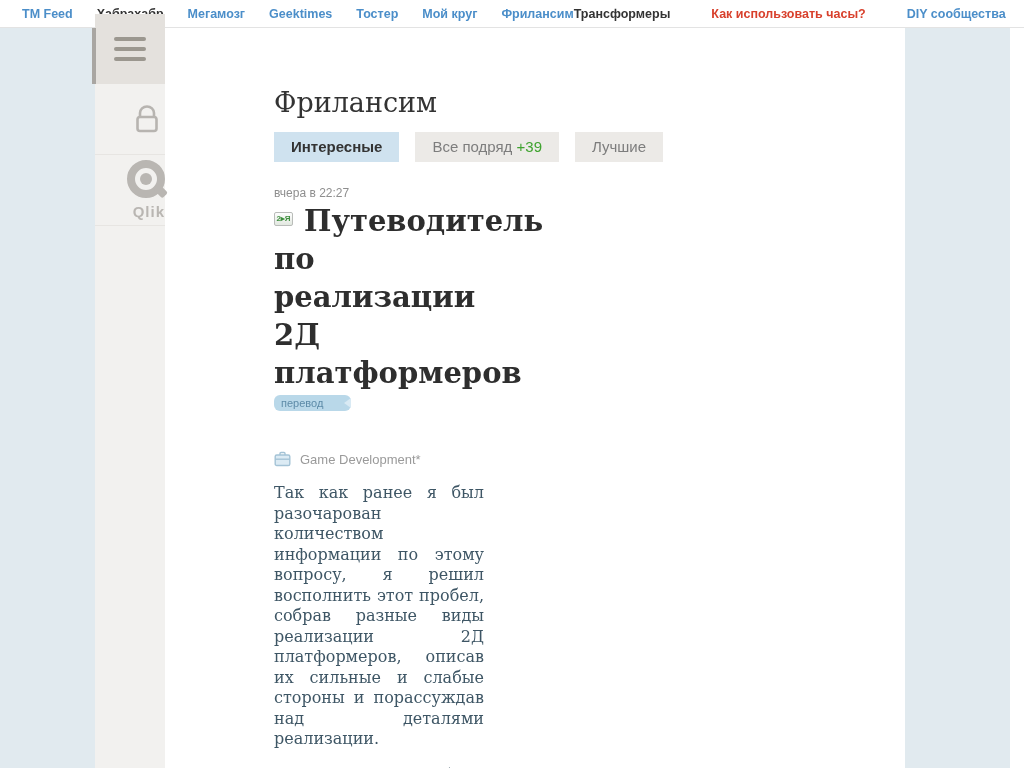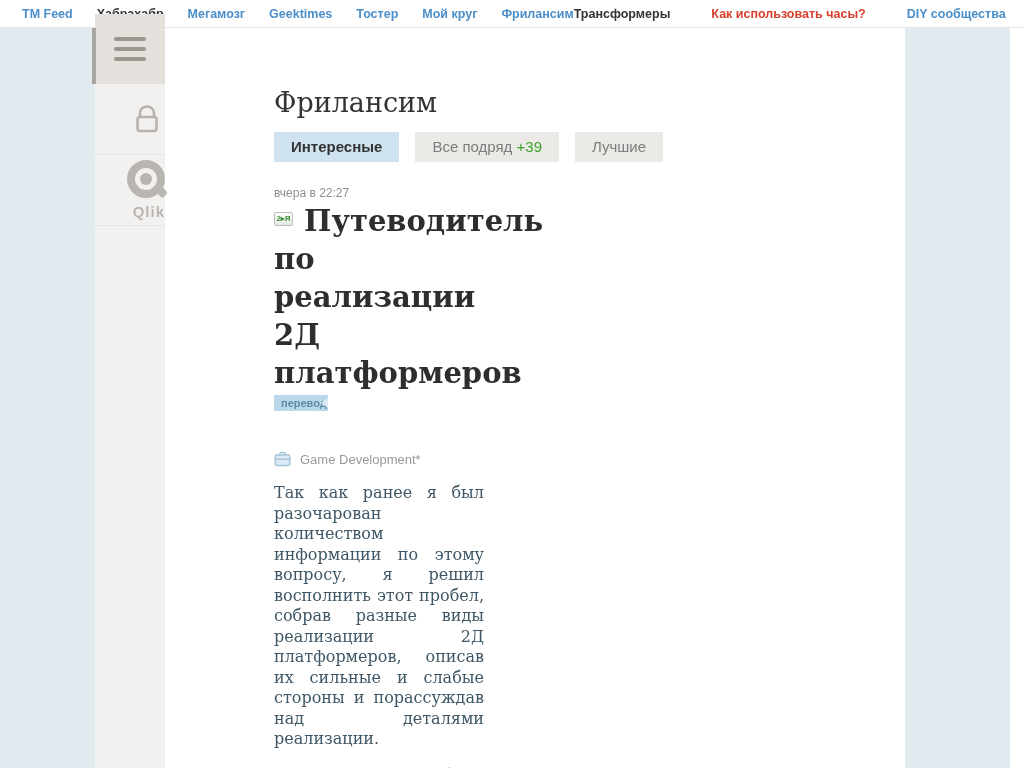--- a/index.html
+++ b/index.html
@@ -104,22 +104,22 @@
     background:linear-gradient(#fdfdfd,#e2e8e0);
     border:1px solid #b9bcb9; border-radius:2px;
     font-family:"Liberation Sans", sans-serif;
     font-size:8px; font-weight:700; color:#3f8f3f;
     text-indent:0; text-align:center;
   }
 
   .badge-translation {
     display:inline-block; position:relative; margin-top:3px;
     background:#b9d8e9; color:#5d8ba8;
-    font-size:11px; font-weight:700; line-height:16px;
-    padding:0 1px 0 7px; border-radius:0;
+    font-size:11px; font-weight:400; line-height:16px;
+    padding:0 28px 0 7px; border-radius:6px;
   }
   .badge-translation::after {
     content:""; position:absolute; right:0; top:3px;
     border-right:7px solid #d9eaf4; border-top:5px solid transparent;
     border-bottom:5px solid transparent;
   }
 
   .hub-row { display:flex; align-items:center; gap:9px; margin-top:40px; }
   .hub-row svg { display:block; }
   .hub-link { font-size:13px; color:#9a9a9a; cursor:pointer; }

